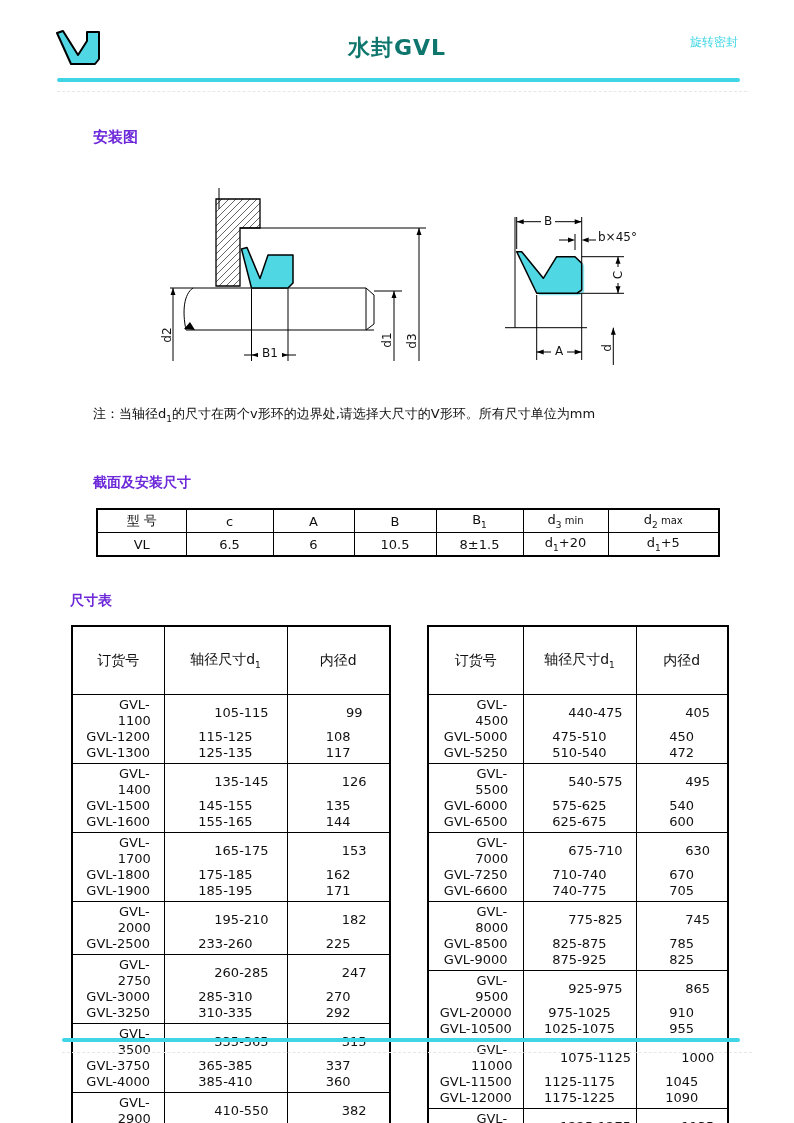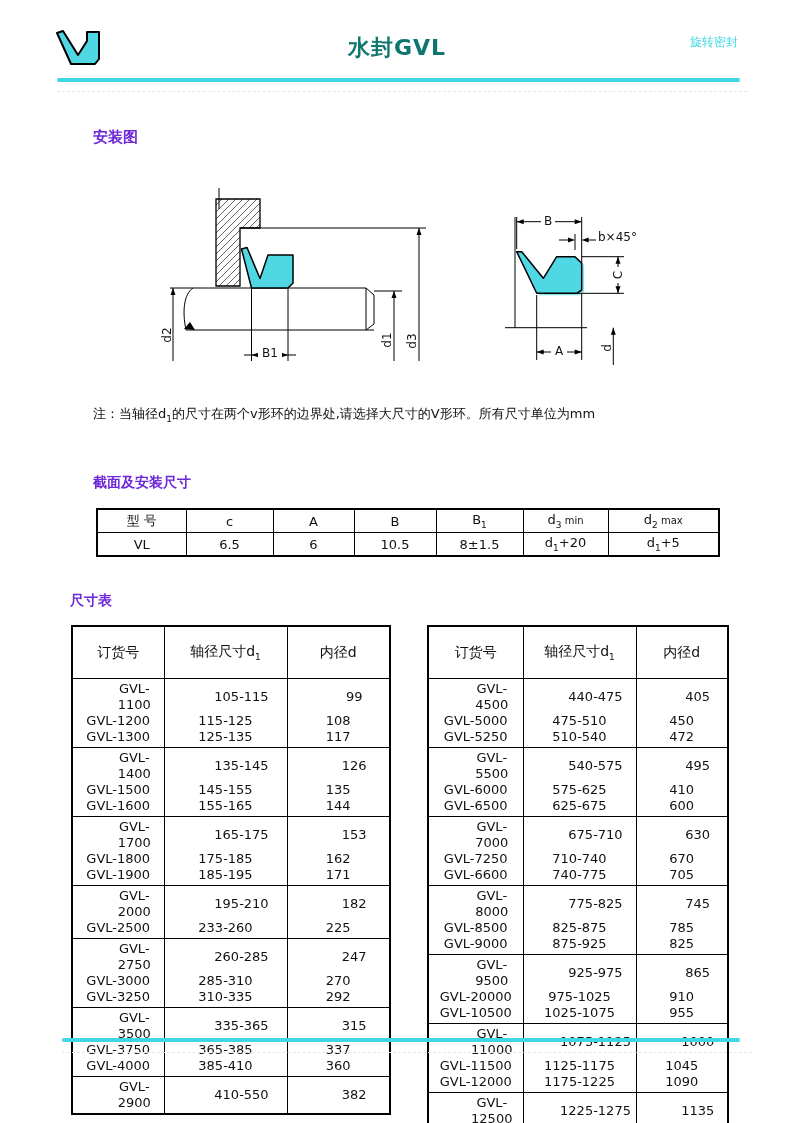--- a/index.html
+++ b/index.html
@@ -31,21 +31,21 @@
   .note sub{font-size:9px;}
   
   table{border-collapse:collapse;table-layout:fixed;}
   .spec{position:absolute;left:96px;top:508px;width:622px;border:2px solid #000;}
   .spec td{border:1px solid #000;text-align:center;font-size:13px;height:22px;padding:0;}
   
   .sizes{position:absolute;top:625px;border:2px solid #000;}
   .sizes-left{left:71px;width:318px;}
   .sizes-right{left:427px;width:300px;}
   .sizes thead td{height:43px;font-size:14px;text-align:center;
-                  border-left:1px solid #000;border-right:1px solid #000;border-bottom:1.5px solid #000;padding:4px;}
+                  border-left:1px solid #000;border-right:1px solid #000;border-bottom:1.5px solid #000;padding:12px;}
   .sizes tbody{border-top:1.5px solid #000;}
   .sizes tbody td{font-size:13px;line-height:16px;height:16px;text-align:center;padding:0;
                   border-left:1px solid #000;border-right:1px solid #000;}
   .sizes tbody tr:first-child td{padding-top:2px;padding-left:32px;}
   .sizes tbody tr:last-child td{padding-bottom:2px;}
   sub{font-size:9px;}
   .suf{font-size:10px;}
 </style>
 </head>
 <body>
@@ -349,21 +349,21 @@
       </tbody>
       <tbody>
         <tr>
           <td>GVL-5500</td>
           <td>540-575</td>
           <td>495</td>
         </tr>
         <tr>
           <td>GVL-6000</td>
           <td>575-625</td>
-          <td>410</td>
+          <td>540</td>
         </tr>
         <tr>
           <td>GVL-6500</td>
           <td>625-675</td>
           <td>600</td>
         </tr>
       </tbody>
       <tbody>
         <tr>
           <td>GVL-7000</td>

